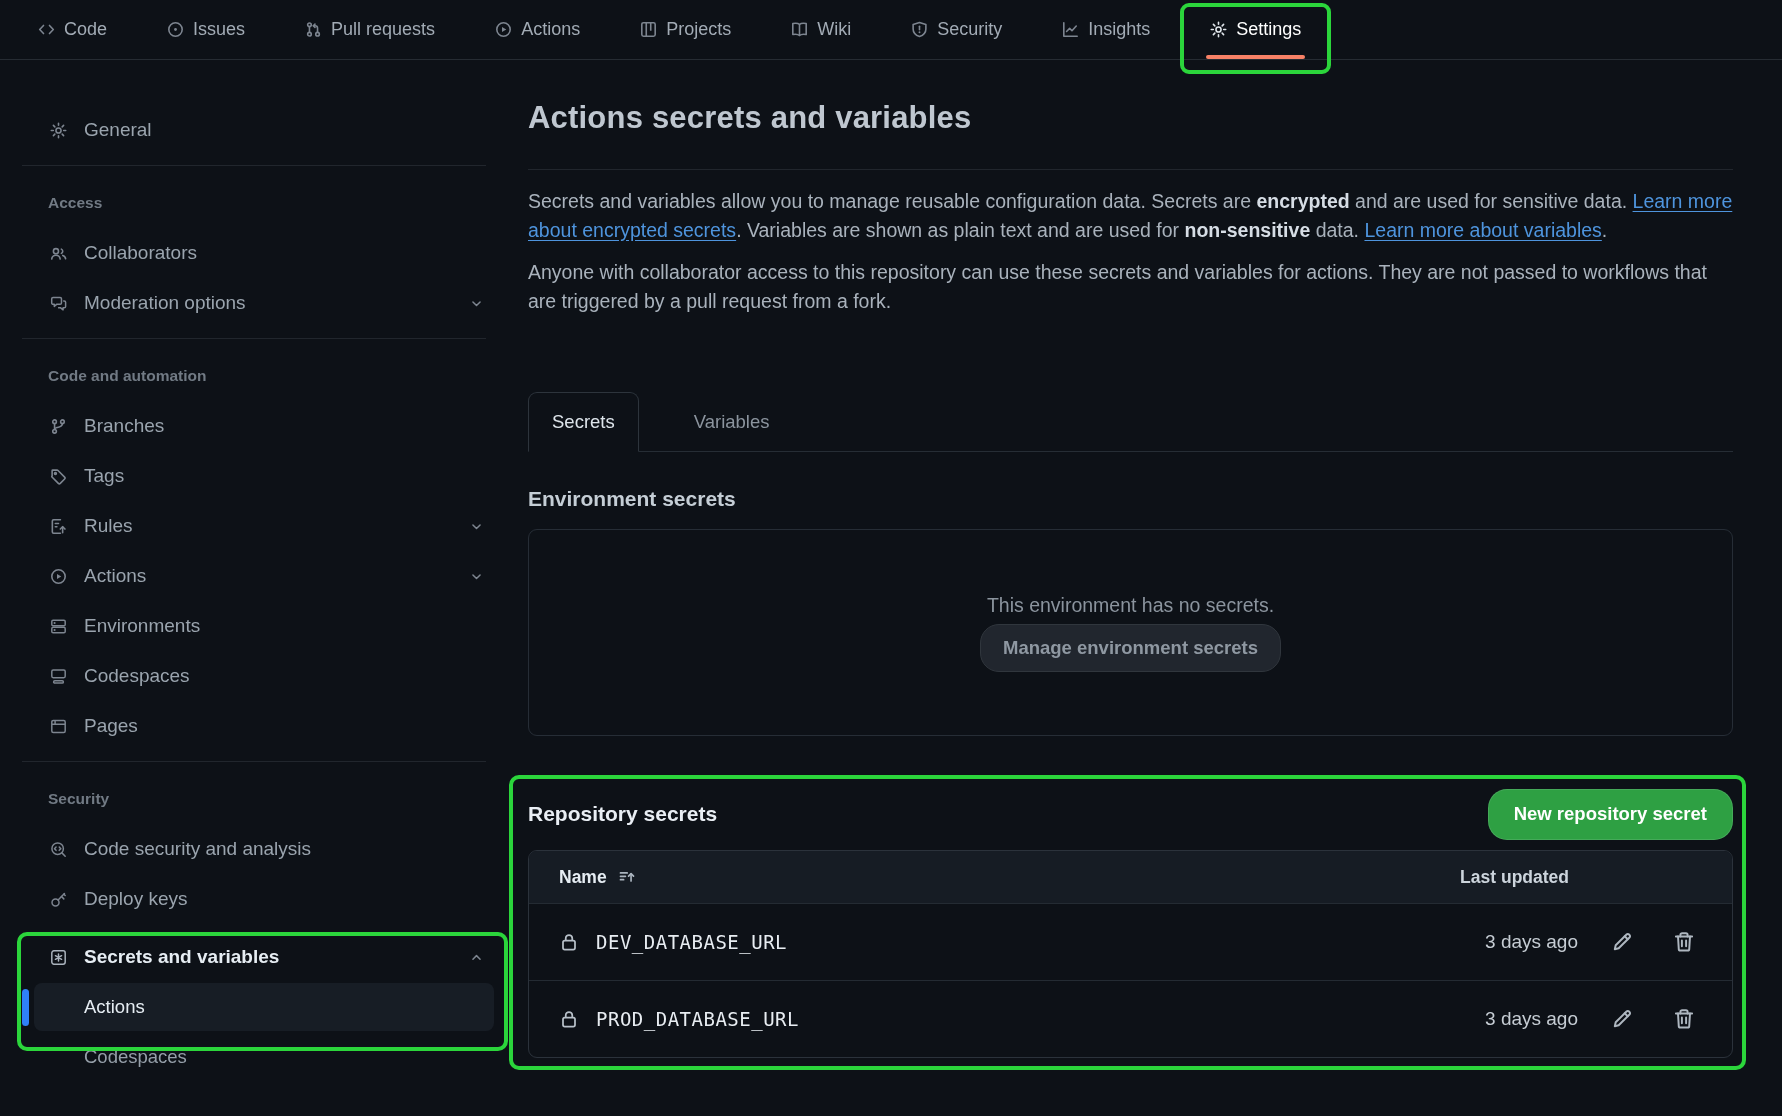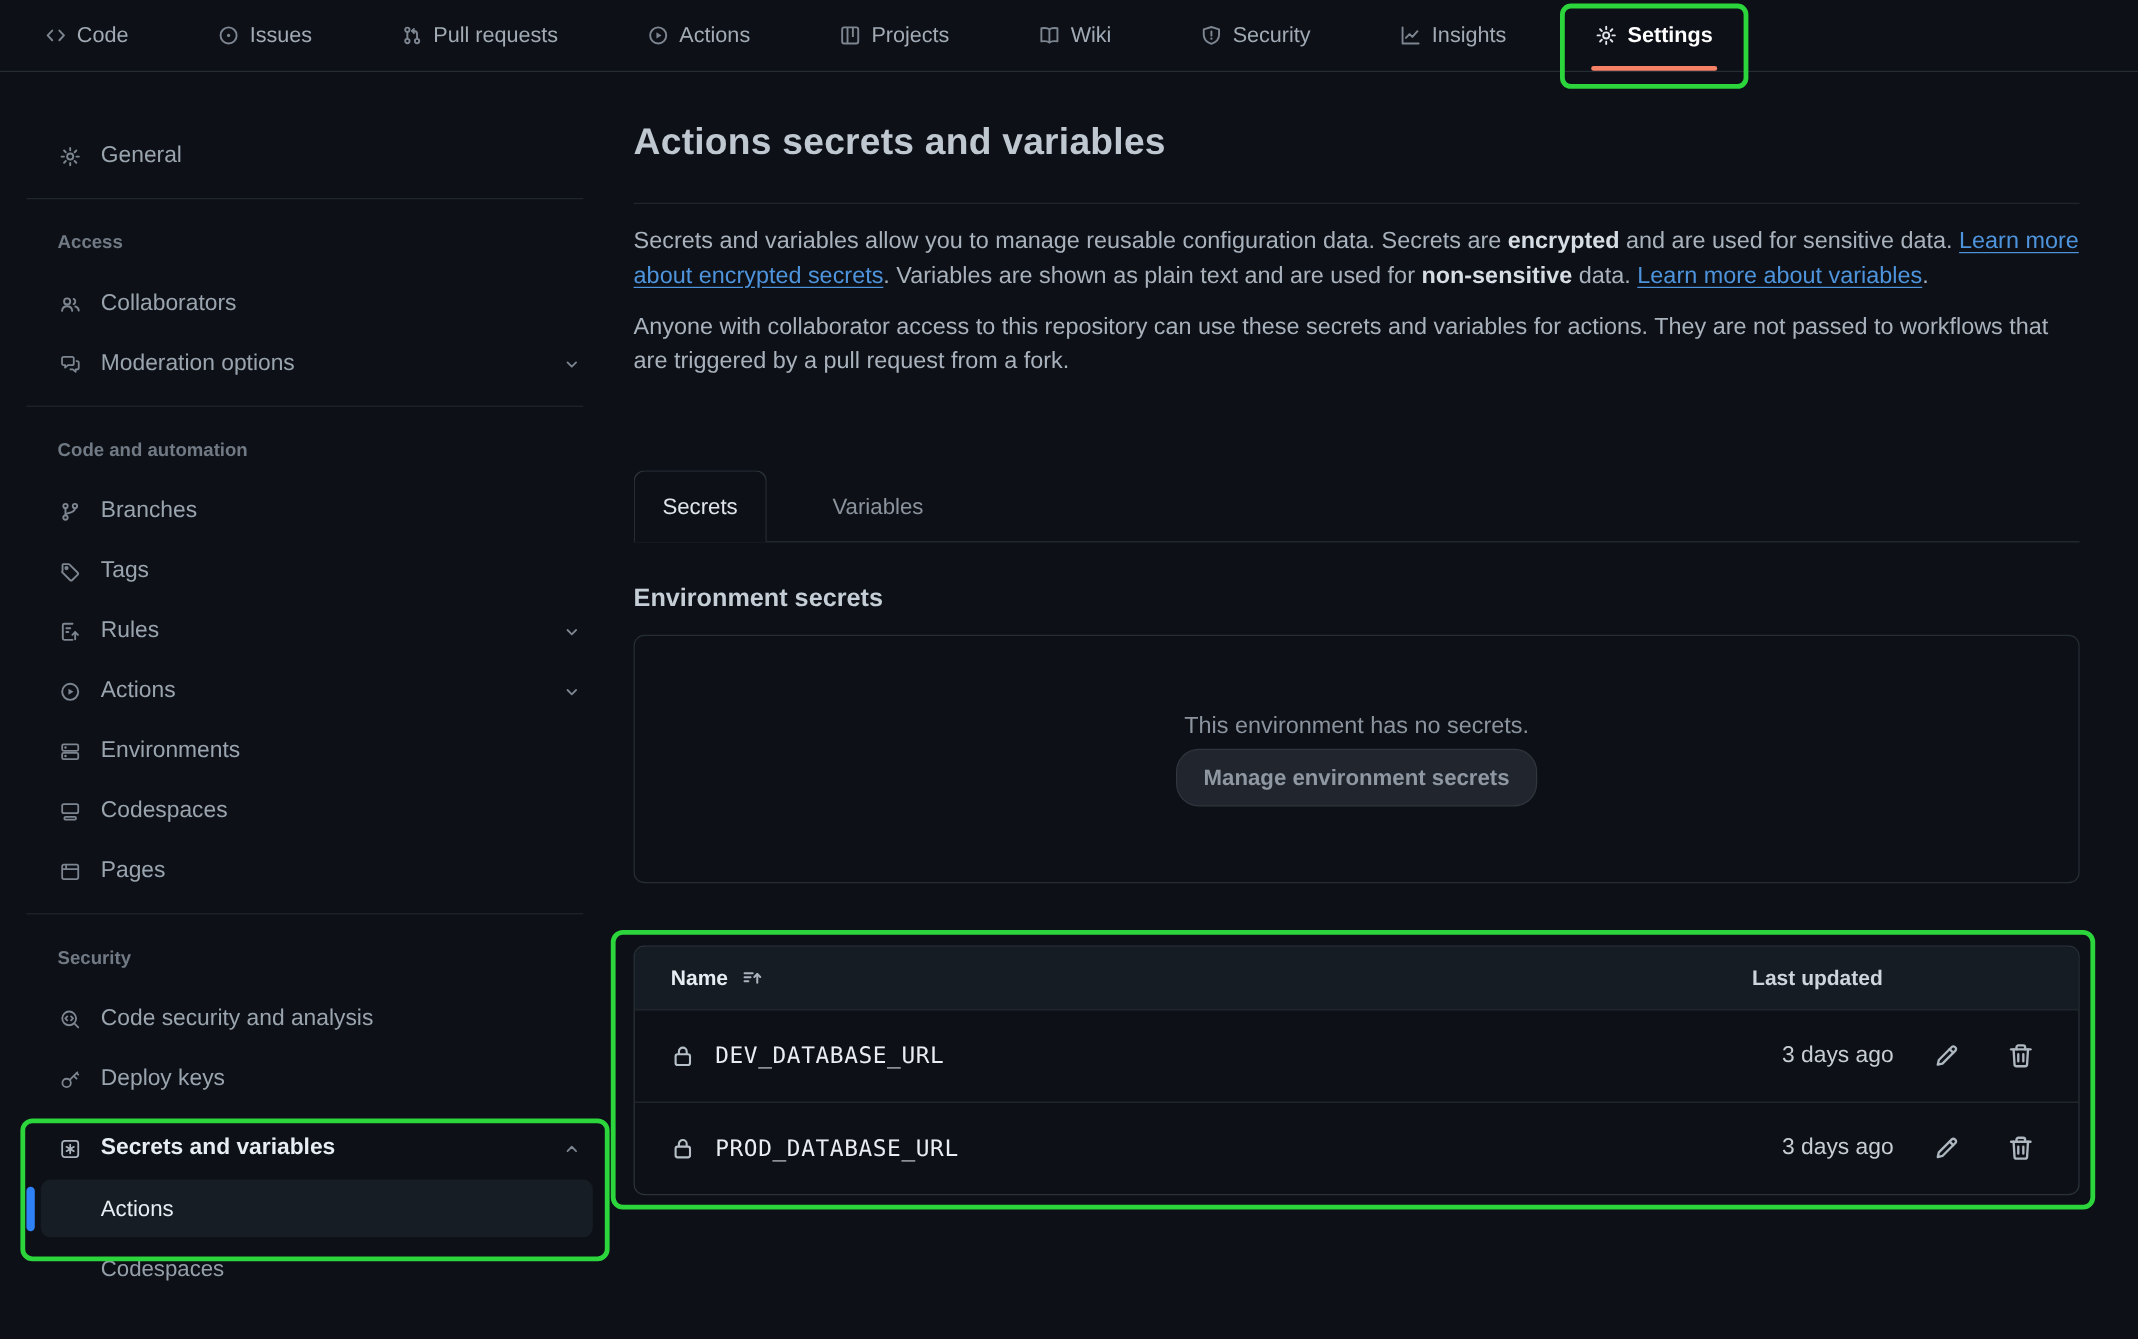--- a/index.html
+++ b/index.html
@@ -7,25 +7,25 @@
     --link-blue:#4e94dd; --selection-blue:#2f81f7;
   }
   *{margin:0;padding:0;box-sizing:border-box;}
   html,body{width:1782px;height:1116px;}
   body{background:#0d1117;overflow:hidden;position:relative;
        font-family:"Liberation Sans",sans-serif;-webkit-font-smoothing:antialiased;}
   svg{display:block;}
 
   
   .topnav{height:60px;border-bottom:1px solid #262c33;display:flex;align-items:center;
-          padding-left:24px;gap:47px;}
+          padding-left:24px;gap:32px;}
   .nav-item{display:flex;align-items:center;gap:9px;color:#a2abb5;font-size:18px;
             padding:9px 14px;position:relative;cursor:pointer;white-space:nowrap;}
   .nav-item .nicon{width:17px;height:17px;color:#7d8590;flex:none;}
-  .nav-item.active{color:#ffffff;font-weight:700;}
+  .nav-item.active{color:#ffffff;font-weight:400;}
   .nav-item.active .nicon{color:#dfe5ea;}
   .nav-underline{position:absolute;height:4px;border-radius:2px;background:var(--accent-orange);
                  bottom:-10px;left:10px;right:10px;}
   .nav-annotation{position:absolute;top:-7px;bottom:-25px;left:-16px;right:-16px;
                   border:4px solid var(--annotation-green);border-radius:9px;pointer-events:none;z-index:5;}
 
   
   .sidebar{position:absolute;left:0;top:60px;width:508px;}
   .side-row{height:50px;display:flex;align-items:center;padding:0 24px 0 50px;gap:17px;
             color:#9aa4ae;font-size:19px;cursor:pointer;position:relative;}
@@ -325,20 +325,24 @@
   </div>
 
   <h2 class="h2 env-heading">Environment secrets</h2>
   <div class="env-box">
     <div class="env-empty">This environment has no secrets.</div>
     <button class="btn btn-manage">Manage environment secrets</button>
   </div>
 
   <section class="repo-section">
     <div class="repo-annotation"></div>
+    <div class="repo-header">
+      <h2 class="h2 repo-heading">Repository secrets</h2>
+      <button class="btn btn-new">New repository secret</button>
+    </div>
 
     <div class="secrets-table">
       <div class="thead">
         <span class="th-name">Name</span>
         <svg class="sort-icon" viewBox="0 0 16 16" fill="none" stroke="currentColor" stroke-width="1.5" stroke-linecap="round" stroke-linejoin="round">
             <path d="M2.2 4.4h6M2.2 7.4h4.4M2.2 10.4h2.8"></path>
             <path d="M11.6 11.5V5.1"></path>
             <path d="M9.4 7.2l2.2-2.2 2.2 2.2"></path>
           </svg>
         <span class="spacer"></span>

